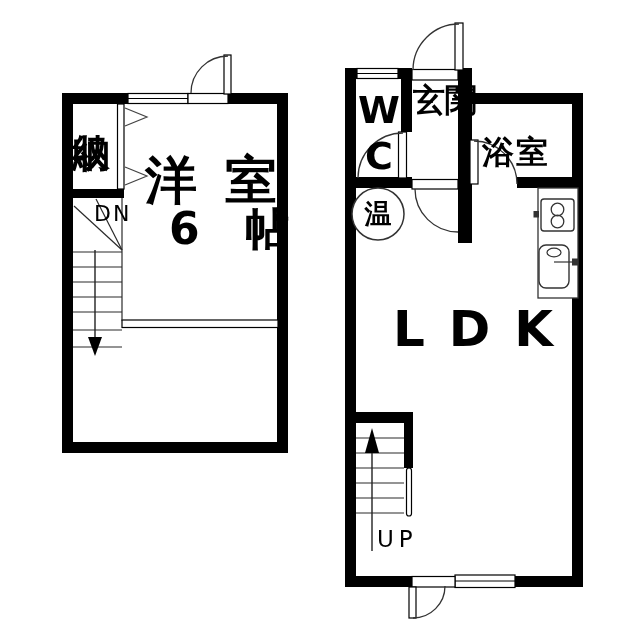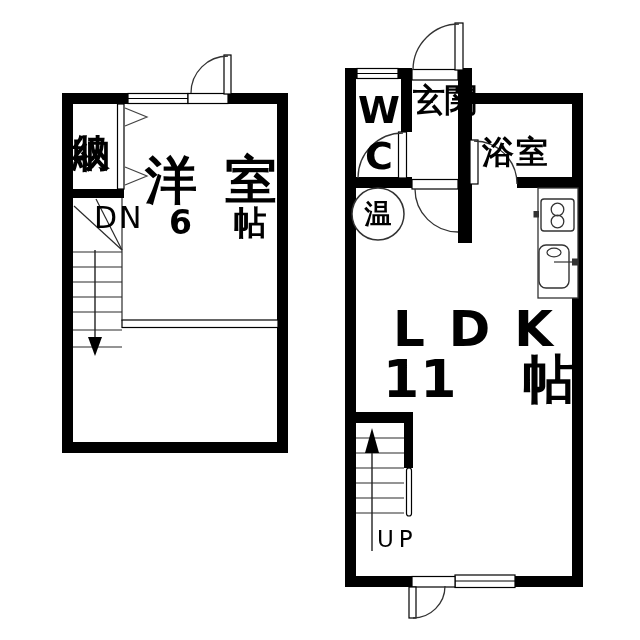--- a/index.html
+++ b/index.html
@@ -120,25 +120,24 @@
       <g>
         <rect x="539" y="245" width="30" height="43" rx="7" fill="#ffffff" stroke="#333333" stroke-width="1.4"></rect>
         <ellipse cx="554" cy="252.5" rx="7" ry="4.3" fill="none" stroke="#333333" stroke-width="1.2"></ellipse>
         <line x1="554" y1="262" x2="577" y2="262" stroke="#333333" stroke-width="1.2"></line>
         <rect x="572" y="258.5" width="6.5" height="7" fill="#333333"></rect>
       </g>
     </g>
   </svg>
 
   <div class="lbl bold vert" style="left:70px;top:104px;font-size:38px;">収納</div>
-  <div class="lbl" style="left:94px;top:202px;font-size:30px;letter-spacing:2px;">DN</div>
+  <div class="lbl" style="left:94px;top:202px;font-size:22px;letter-spacing:2px;">DN</div>
   <div class="lbl bold" style="left:145px;top:153px;font-size:52px;letter-spacing:5px;">洋 室</div>
-  <div class="lbl bold" style="left:169px;top:206px;font-size:33px;letter-spacing:15px;">6 帖</div>
+  <div class="lbl bold" style="left:169px;top:206px;font-size:44px;letter-spacing:15px;">6 帖</div>
 
   <div class="lbl bold vert" style="left:358px;top:88px;font-size:38px;letter-spacing:2px;">WC</div>
   <div class="lbl bold" style="left:413px;top:84px;font-size:32px;">玄関</div>
   <div class="lbl bold" style="left:482px;top:136px;font-size:32px;letter-spacing:2px;">浴室</div>
   <div class="lbl bold" style="left:352px;top:200px;width:52px;text-align:center;font-size:27px;">温</div>
   <div class="lbl bold" style="left:393px;top:303px;font-size:50px;letter-spacing:24px;">LDK</div>
-  <div class="lbl bold" style="left:383px;top:352px;font-size:52px;letter-spacing:1px;word-spacing:46px;">11 帖</div>
   <div class="lbl" style="left:377px;top:527px;font-size:23px;letter-spacing:5px;">UP</div>
 
 </div>
 
 </body></html>

